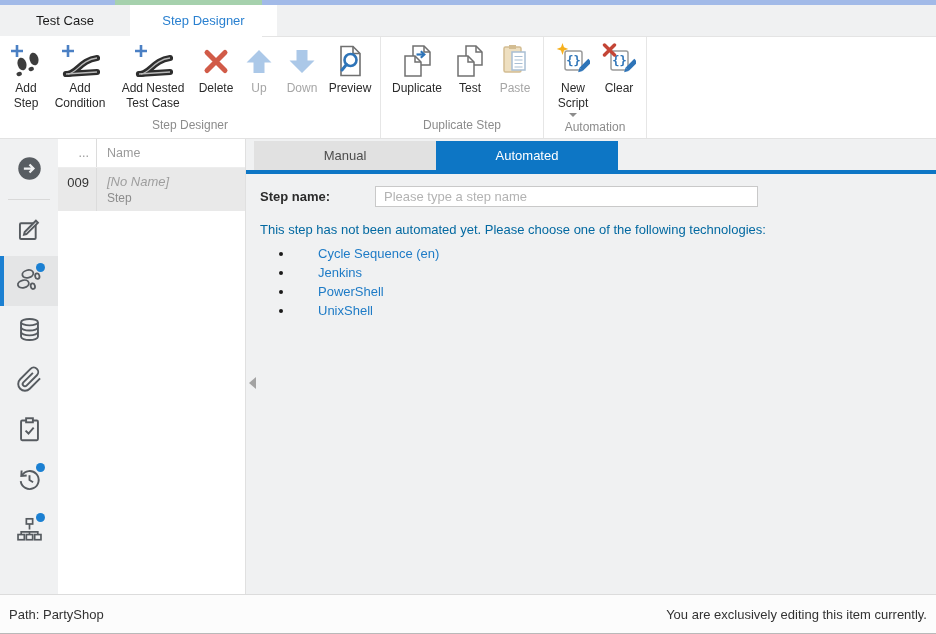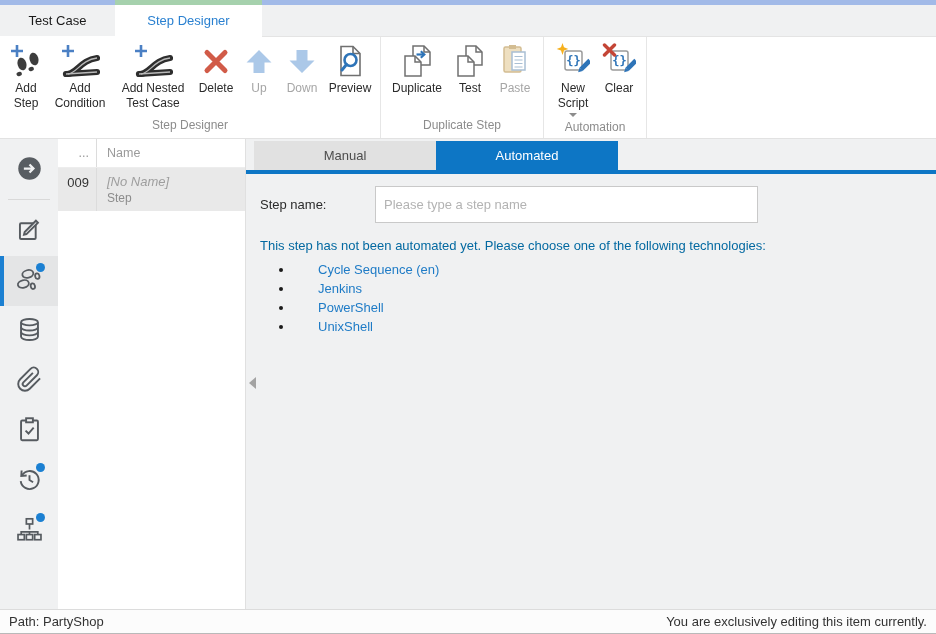--- a/index.html
+++ b/index.html
@@ -7,21 +7,21 @@
   body { font-family:"Liberation Sans", sans-serif; }
   #app { width:936px; height:634px; display:flex; flex-direction:column; background:#fff; overflow:hidden; position:relative; }
 
   
   .topstrip { height:5px; background:#a2bae8; position:relative; flex:none; }
   .topstrip .green-seg { position:absolute; left:115px; width:147px; top:0; bottom:0; background:#a6d1ad; }
 
   
   .tabrow { height:31px; background:#f0f1f2; display:flex; flex:none; }
   .doc-tab { display:flex; align-items:center; justify-content:center; font-size:13px; cursor:default; }
-  .doc-tab.inactive { width:115px; color:#1a1a1a; }
+  .doc-tab.inactive { width:130px; color:#1a1a1a; }
   .doc-tab.active { width:147px; background:#fff; color:#2a80d0; }
 
   
   .ribbon { height:103px; background:#fff; border-bottom:1px solid #e2e2e2; display:flex; align-items:stretch; flex:none; position:relative; }
   .ribbon::before { content:""; position:absolute; top:0; left:262px; right:0; height:1px; background:#e4e4e4; }
   .rgroup { display:flex; flex-direction:column; border-right:1px solid #e6e6e6; padding:4px 5px 0 5px; }
   .rgroup .btns { display:flex; align-items:flex-start; flex:1; }
   .rgroup .glabel { text-align:center; color:#8c8c8c; font-size:12px; padding:3px 0 6px; }
   .rbtn { display:flex; flex-direction:column; align-items:center; text-align:center; font-size:12px; color:#2b2b2b; line-height:1.22; margin:0 1px; padding-top:1px; cursor:default; }
   .rbtn .ricon { height:40px; display:flex; align-items:center; justify-content:center; }
@@ -52,31 +52,31 @@
   .row-type { color:#8c8c8c; font-size:12px; margin-top:2px; }
 
   
   .content { flex:1; background:#f0f1f2; position:relative; min-width:0; }
   .etabs { display:flex; padding:2px 0 0 8px; }
   .etab { height:29px; display:flex; align-items:center; justify-content:center; font-size:13px; cursor:default; }
   .etab.manual { width:182px; background:#e1e1e1; color:#4d4d4d; }
   .etab.automated { width:182px; background:#0d76c5; color:#fff; }
   .etab-underline { height:4px; background:#0d76c5; }
   .form-row { display:flex; align-items:center; margin:12px 14px 0; }
-  .form-label { width:115px; font-size:13px; color:#2b2b2b; flex:none; }
-  .stepname-input { width:383px; height:37px; border:1px solid #c9c9c9; background:#fff; padding:0 8px; font-size:13px; color:#333; font-family:"Liberation Sans", sans-serif; outline:none; }
+  .form-label { width:115px; font-size:13px; color:#2b2b2b; flex:none;font-weight:bold; }
+  .stepname-input { width:383px; height:21px; border:1px solid #c9c9c9; background:#fff; padding:0 8px; font-size:13px; color:#333; font-family:"Liberation Sans", sans-serif; outline:none; }
   .stepname-input::placeholder { color:#b3b3b3; }
   .message { margin:15px 14px 0; font-size:13px; color:#0369a1; }
   ul.tech-list { margin:9px 0 0; padding-left:48px; }
   ul.tech-list li { margin:4px 0; font-size:13px; color:#1a1a1a; }
   ul.tech-list a { color:#1e7bc6; text-decoration:none; cursor:pointer;margin-left:24px; }
   .collapse-handle { position:absolute; left:3px; top:238px; width:0; height:0; border-top:6px solid transparent; border-bottom:6px solid transparent; border-right:7px solid #a3a3a3; cursor:pointer; }
 
   
-  .statusbar { height:25px; flex:none; border-top:1px solid #dcdcdc; border-bottom:1px solid #b9b9b9; background:#fcfcfc; display:flex; align-items:center; justify-content:space-between; padding:0 9px; font-size:13px; color:#333; }
+  .statusbar { height:40px; flex:none; border-top:1px solid #dcdcdc; border-bottom:1px solid #b9b9b9; background:#fcfcfc; display:flex; align-items:center; justify-content:space-between; padding:0 9px; font-size:13px; color:#333; }
 </style>
 </head>
 <body>
 
 <div id="app">
 
   <div class="topstrip">
     <div class="green-seg"></div>
   </div>
 

